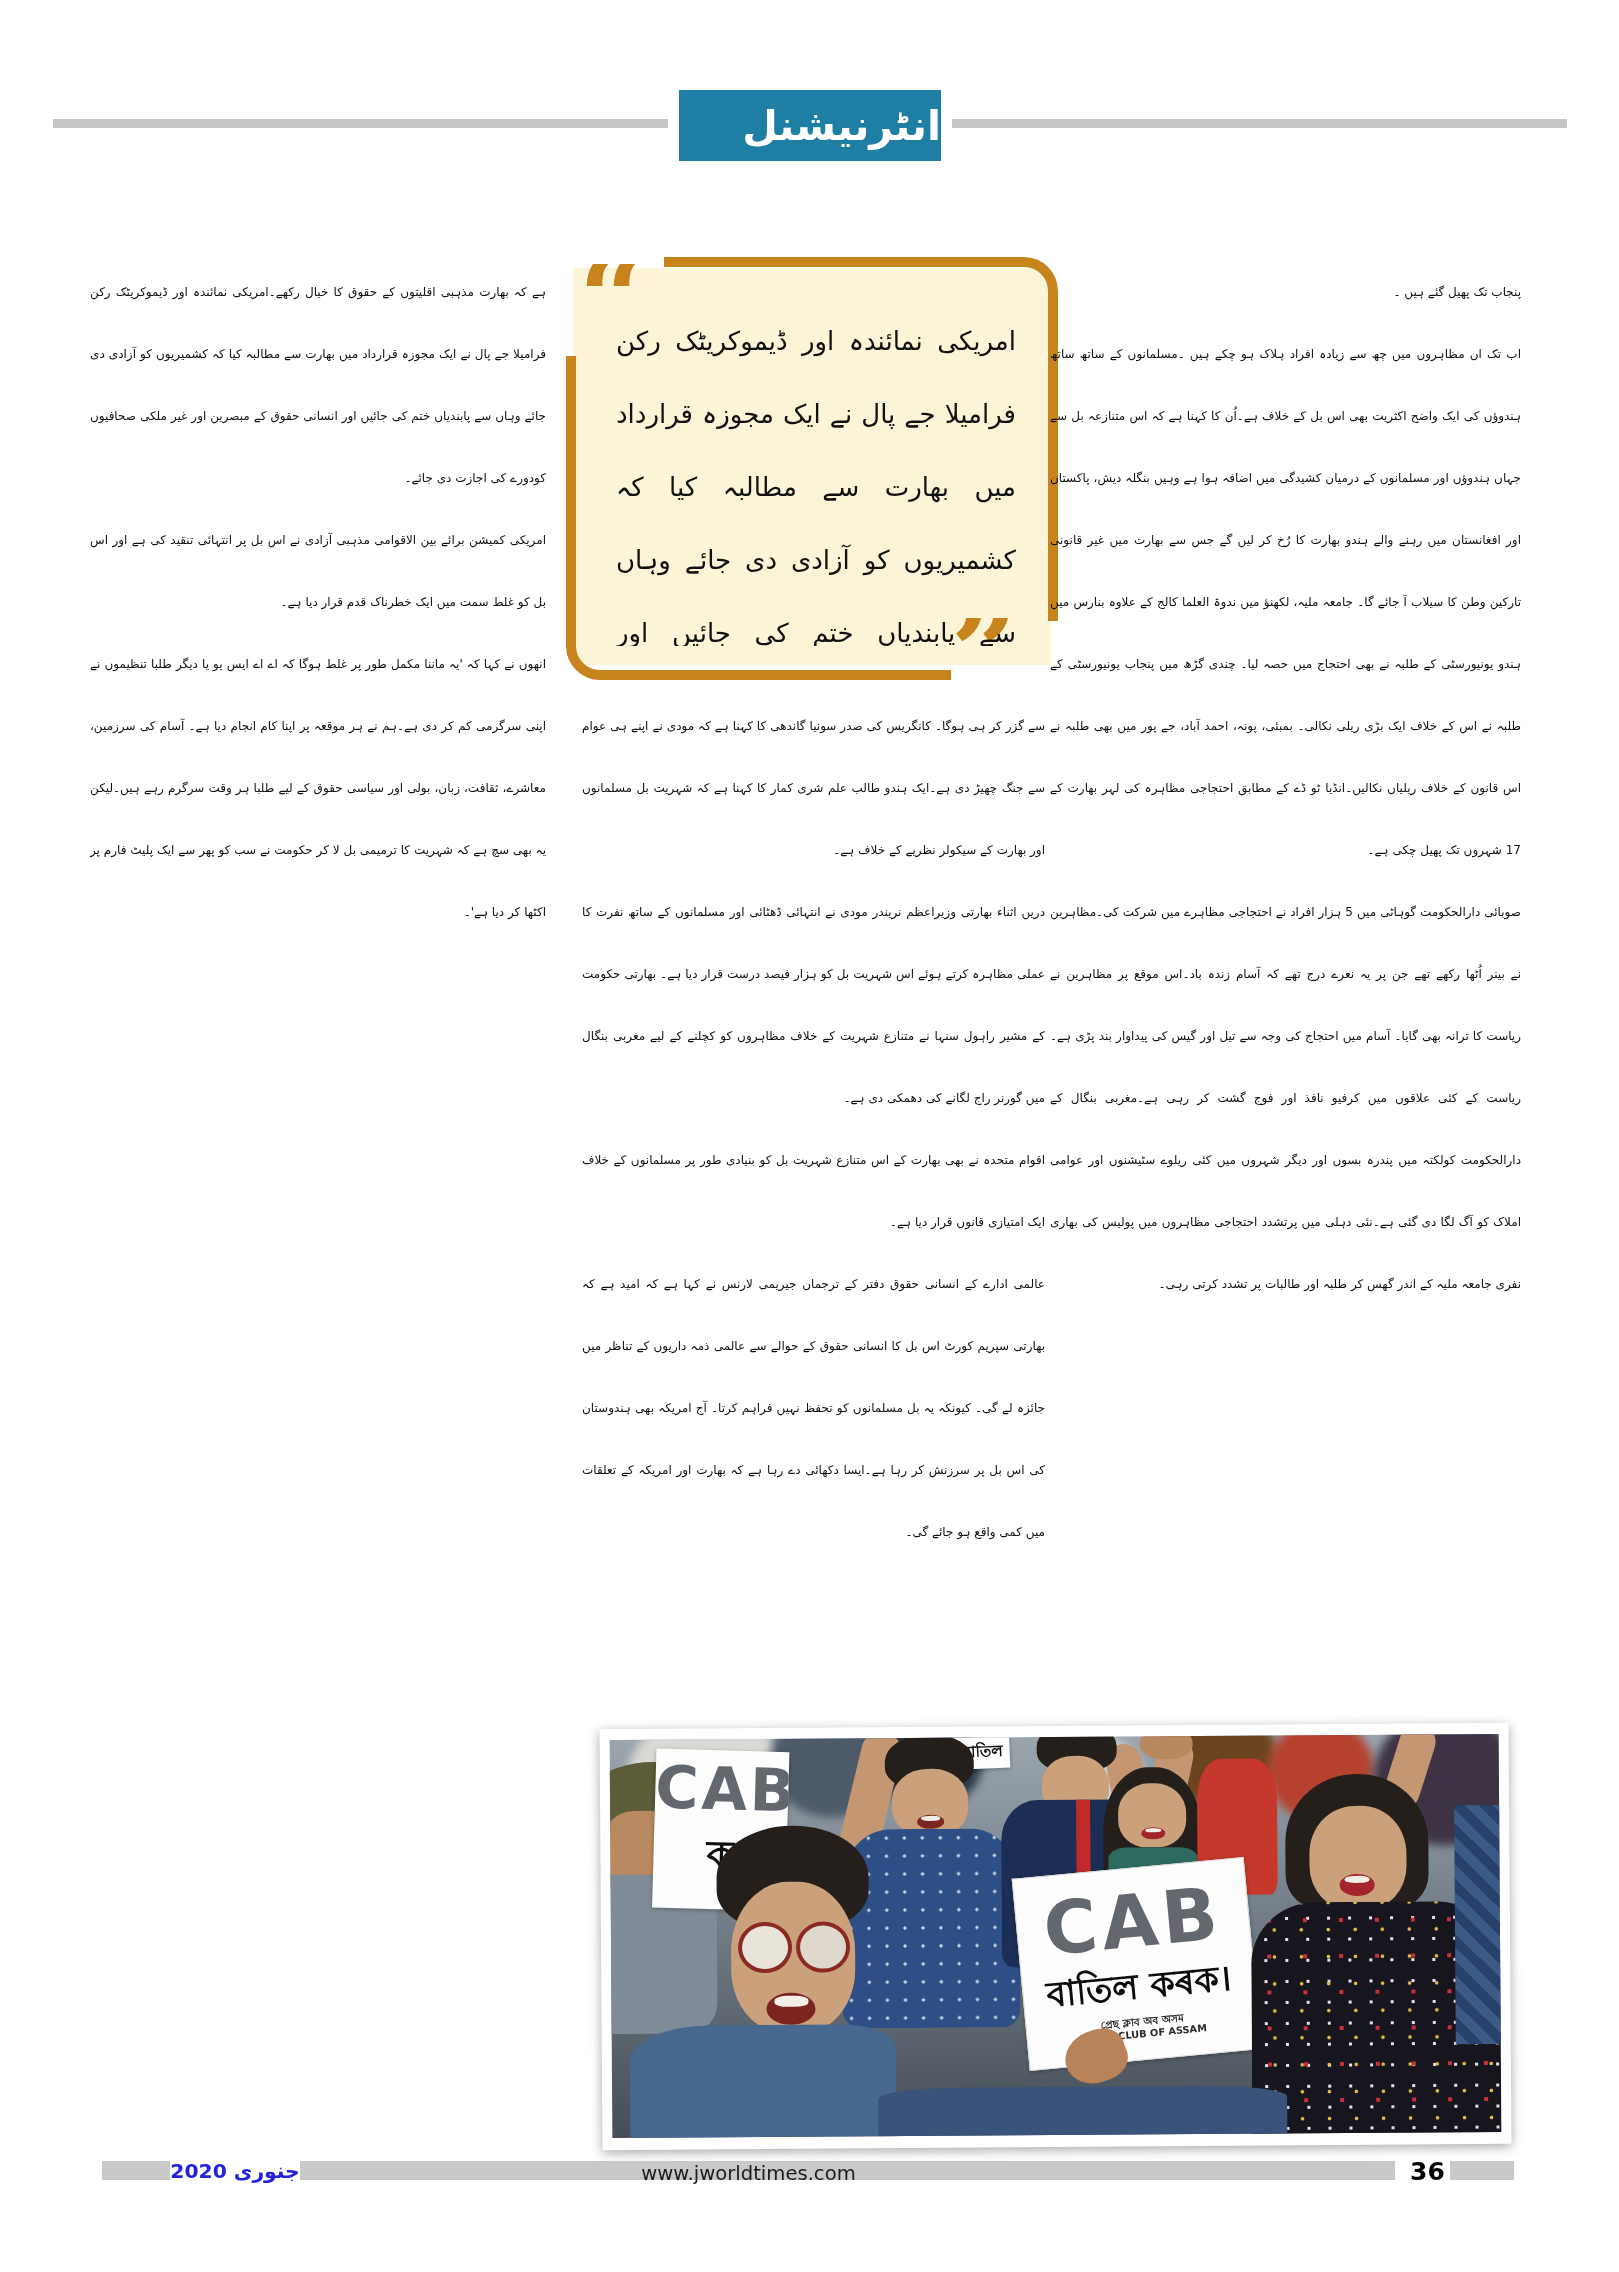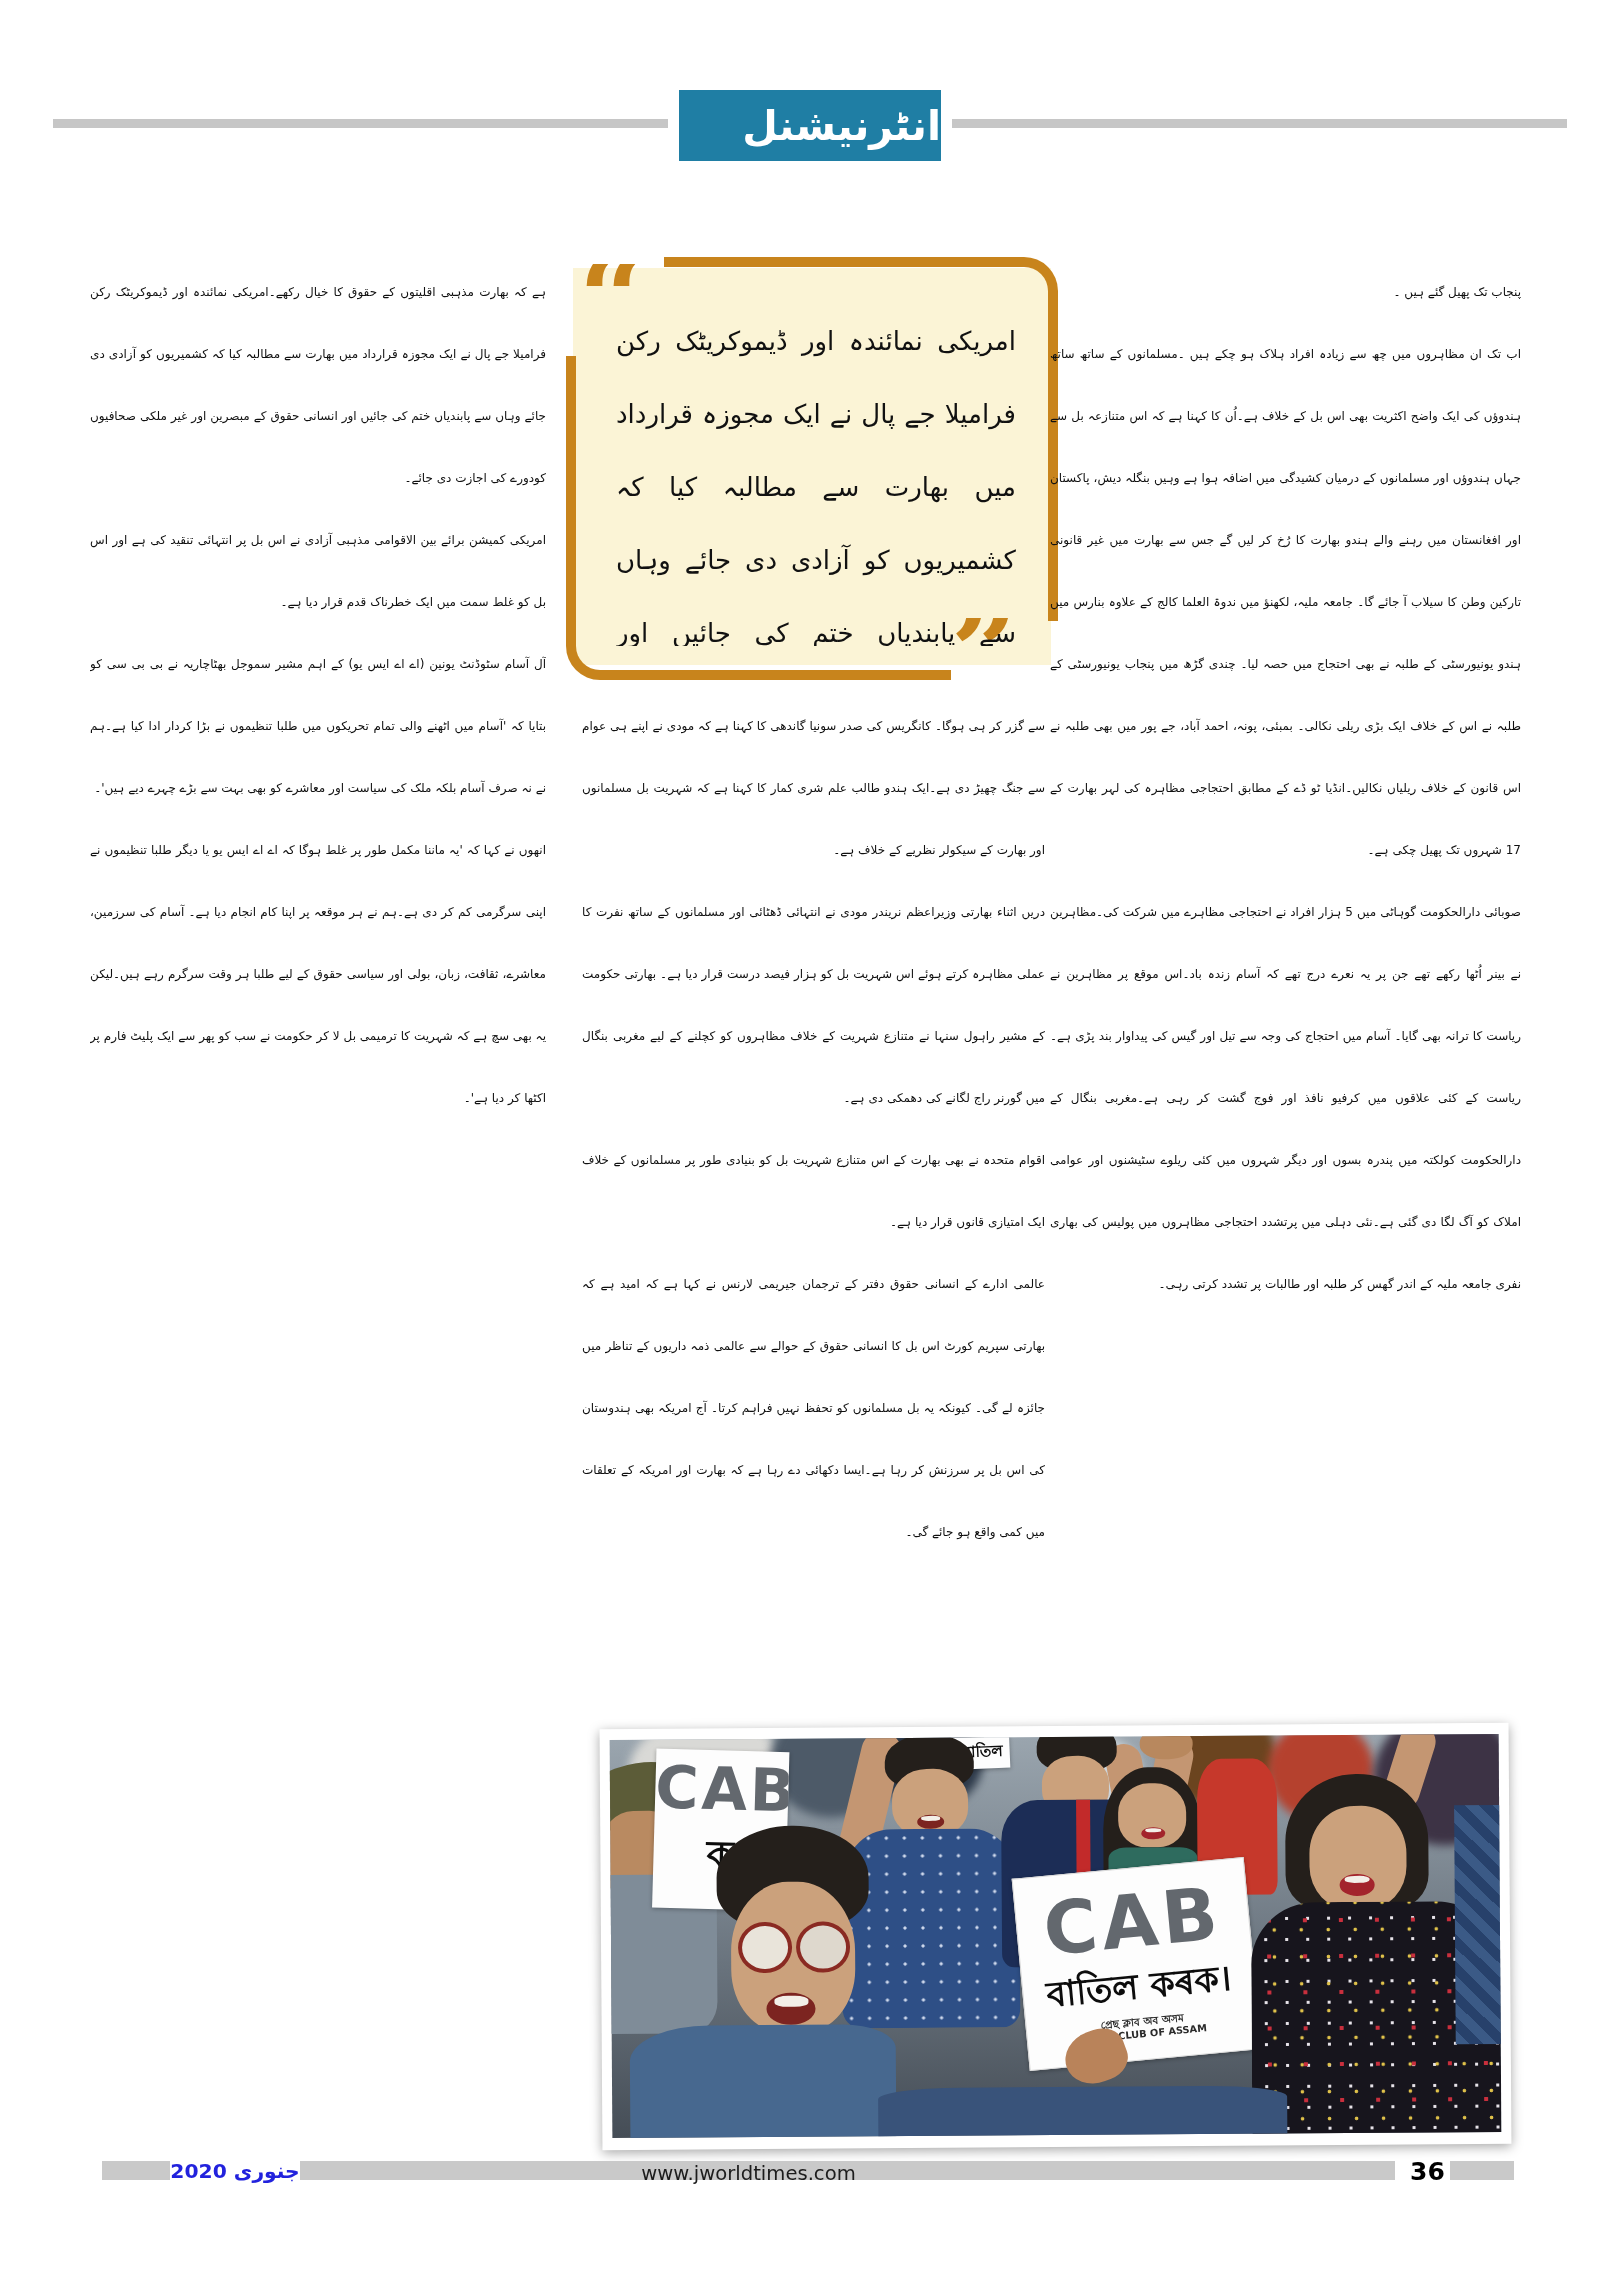--- a/index.html
+++ b/index.html
@@ -106,21 +106,20 @@
   <p>سے گزر کر ہی ہوگا۔ کانگریس کی صدر سونیا گاندھی کا کہنا ہے کہ مودی نے اپنے ہی عوام سے جنگ چھیڑ دی ہے۔ایک ہندو طالب علم شری کمار کا کہنا ہے کہ شہریت بل مسلمانوں اور بھارت کے سیکولر نظریے کے خلاف ہے۔</p>
   <p>دریں اثناء بھارتی وزیراعظم نریندر مودی نے انتہائی ڈھٹائی اور مسلمانوں کے ساتھ نفرت کا عملی مظاہرہ کرتے ہوئے اس شہریت بل کو ہزار فیصد درست قرار دیا ہے۔ بھارتی حکومت کے مشیر راہول سنہا نے متنازع شہریت کے خلاف مظاہروں کو کچلنے کے لیے مغربی بنگال میں گورنر راج لگانے کی دھمکی دی ہے۔</p>
   <p>اقوام متحدہ نے بھی بھارت کے اس متنازع شہریت بل کو بنیادی طور پر مسلمانوں کے خلاف ایک امتیازی قانوں قرار دیا ہے۔</p>
   <p>عالمی ادارے کے انسانی حقوق دفتر کے ترجمان جیریمی لارنس نے کہا ہے کہ امید ہے کہ بھارتی سپریم کورٹ اس بل کا انسانی حقوق کے حوالے سے عالمی ذمہ داریوں کے تناظر میں جائزہ لے گی۔ کیونکہ یہ بل مسلمانوں کو تحفظ نہیں فراہم کرتا۔ آج امریکہ بھی ہندوستان کی اس بل پر سرزنش کر رہا ہے۔ایسا دکھائی دے رہا ہے کہ بھارت اور امریکہ کے تعلقات میں کمی واقع ہو جائے گی۔</p>
 
 </div>
 
 <div class="col" id="col-left">
   <p>ہے کہ بھارت مذہبی اقلیتوں کے حقوق کا خیال رکھے۔امریکی نمائندہ اور ڈیموکریٹک رکن فرامیلا جے پال نے ایک مجوزہ قرارداد میں بھارت سے مطالبہ کیا کہ کشمیریوں کو آزادی دی جائے وہاں سے پابندیاں ختم کی جائیں اور انسانی حقوق کے مبصرین اور غیر ملکی صحافیوں کودورے کی اجازت دی جائے۔</p>
   <p>امریکی کمیشن برائے بین الاقوامی مذہبی آزادی نے اس بل پر انتہائی تنقید کی ہے اور اس بل کو غلط سمت میں ایک خطرناک قدم قرار دیا ہے۔</p>
-  <p>آل آسام سٹوڈنٹ یونین (اے اے ایس یو) کے اہم مشیر سموجل بھٹاچاریہ نے بی بی سی کو بتایا کہ 'آسام میں اٹھنے والی تمام تحریکوں میں طلبا تنظیموں نے بڑا کردار ادا کیا ہے۔ہم نے نہ صرف آسام بلکہ ملک کی سیاست اور معاشرے کو بھی بہت سے بڑے چہرے دیے ہیں'۔</p>
   <p>انھوں نے کہا کہ 'یہ ماننا مکمل طور پر غلط ہوگا کہ اے اے ایس یو یا دیگر طلبا تنظیموں نے اپنی سرگرمی کم کر دی ہے۔ہم نے ہر موقعہ پر اپنا کام انجام دیا ہے۔ آسام کی سرزمین، معاشرے، ثقافت، زبان، بولی اور سیاسی حقوق کے لیے طلبا ہر وقت سرگرم رہے ہیں۔لیکن یہ بھی سچ ہے کہ شہریت کا ترمیمی بل لا کر حکومت نے سب کو پھر سے ایک پلیٹ فارم پر اکٹھا کر دیا ہے'۔</p>
 
 </div>
 
 <div id="photo-frame">
   <div id="photo">
 
     <div class="blob" style="left:2%;top:-6%;width:18%;height:30%;background:#d9d9d6;"></div>
     <div class="blob" style="left:18%;top:-8%;width:14%;height:28%;background:#4d5a68;"></div>
     <div class="blob" style="left:30%;top:-6%;width:12%;height:24%;background:#2c3848;"></div>

